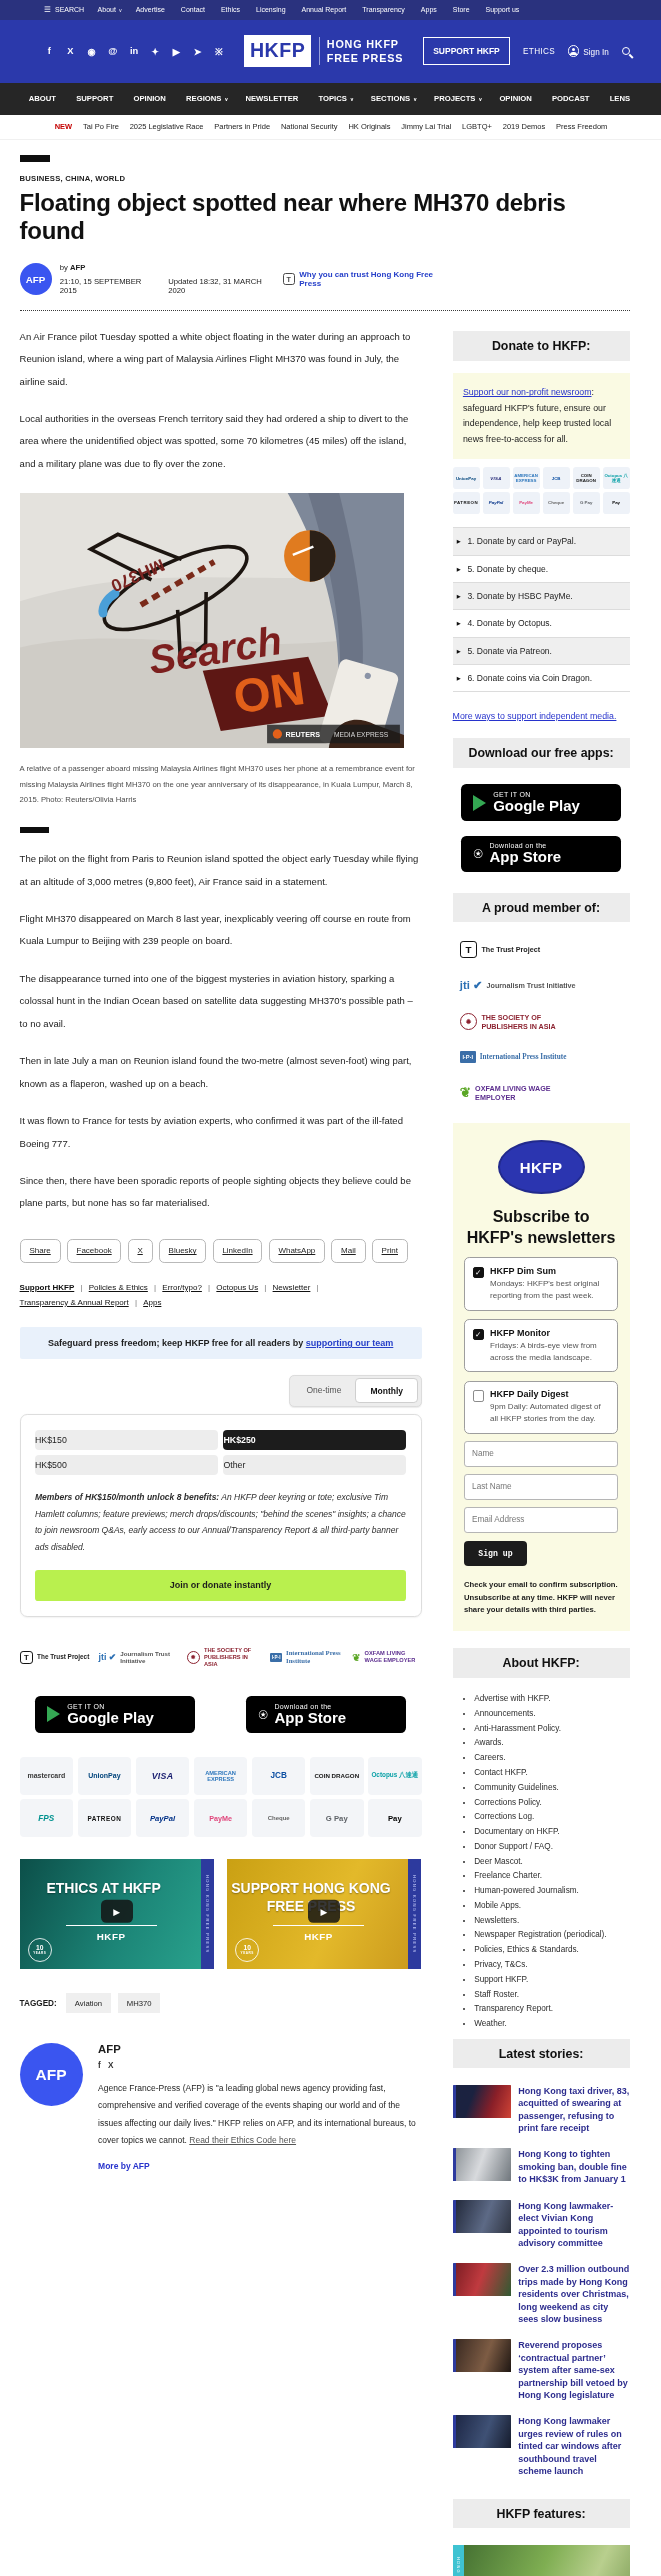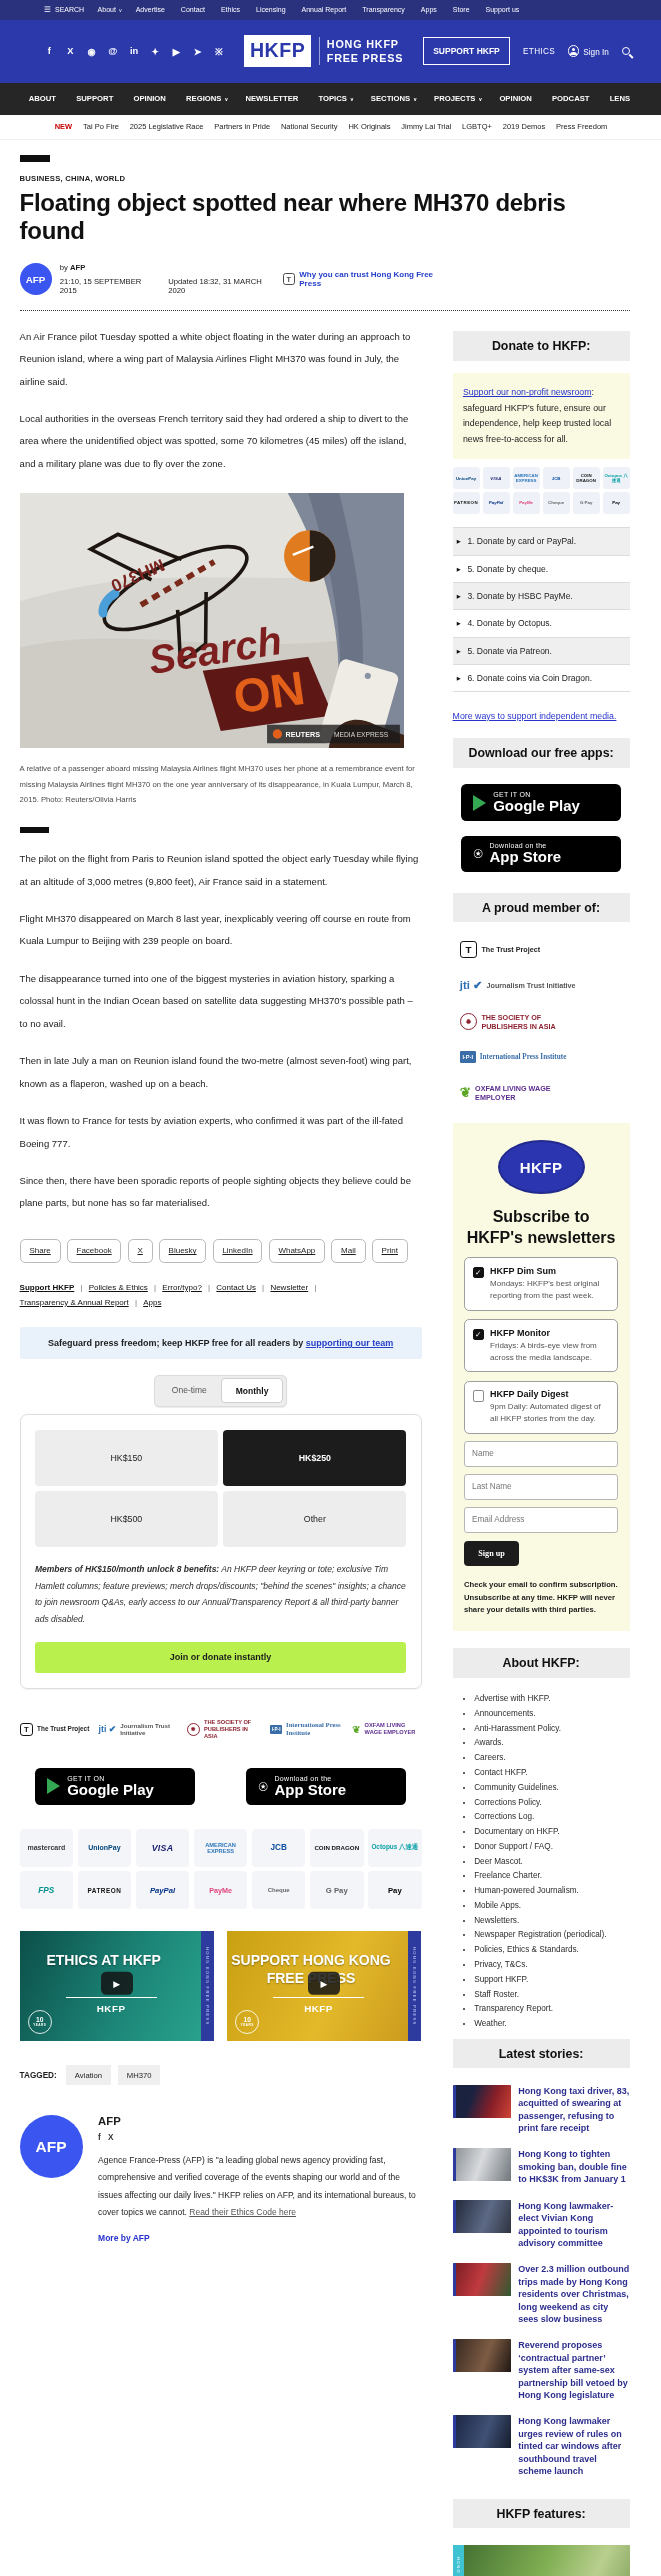--- a/index.html
+++ b/index.html
@@ -71,28 +71,28 @@
 
   .ftr-links{display:flex;gap:6.2px;margin-top:19.6px;font-size:8px;flex-wrap:wrap;align-items:center;color:#111}
   .flink{text-decoration:underline;cursor:pointer}
   .flink.strong{font-weight:800}
   .ftr-links .sep{color:#777}
   .ftr-links .sep:last-child{display:none}
 
   .banner{background:#e9f1fb;border-radius:2.1px;text-align:center;font-weight:700;font-size:9px;padding:10.8px 5.2px;margin-top:20.6px}
   .banner .blink{color:#2740c9;text-decoration:underline;cursor:pointer}
 
-  .toggle-wrap{display:flex;justify-content:center;margin-top:15.5px}
+  .toggle-wrap{display:flex;justify-content:flex-end;margin-top:15.5px}
   .toggle{background:#ededed;border:0.5px solid #dcdcdc;border-radius:5.2px;padding:2.6px;display:flex;box-shadow:0 0.5px 1px rgba(0,0,0,.08)}
   .toggle .opt{padding:6.7px 14px;font-size:8.5px;color:#555;border-radius:4.1px;cursor:pointer}
   .toggle .opt.sel{background:#fff;color:#111;font-weight:700;border:0.5px solid #cfcfcf}
 
   .donbox{border:0.5px solid #ddd;border-radius:7.2px;padding:14.4px;margin-top:7.2px;box-shadow:0 0.5px 1.5px rgba(0,0,0,.05)}
   .amounts{display:grid;grid-template-columns:1fr 1fr;gap:5.7px}
-  .amt{background:#ededed;border-radius:4.1px;text-align:center;padding:23px 0;font-size:8.8px;cursor:pointer}
+  .amt{background:#ededed;border-radius:4.1px;text-align:left;padding:5px 0;font-size:8.8px;cursor:pointer}
   .amt.sel{background:#1c1c1c;color:#fff;font-weight:700}
   .benefits{font-style:italic;font-size:8.5px;line-height:1.95;color:#2e2e2e;margin:14px 0}
   .benefits .bb{font-weight:700}
   .cta{background:#b9f04e;border-radius:3.1px;text-align:center;padding:10.8px;font-weight:700;font-size:9px;cursor:pointer}
 
   .logorow{display:flex;justify-content:space-between;align-items:center;gap:4.1px;margin-top:30px}
   .mem{display:flex;align-items:center;gap:4.1px;cursor:pointer}
   .mico{font-weight:800;flex:none}
   .mtxt{font-size:5.7px;font-weight:700;line-height:1.25;max-width:57px}
   .mico.tp{border:1.3px solid #111;border-radius:3.1px;width:13.4px;height:13.4px;display:flex;align-items:center;justify-content:center;color:#111;font-size:7.7px}
@@ -167,21 +167,21 @@
   .nlbox{background:#fafae3;padding:14.4px 11.3px;margin-top:15.5px;text-align:center}
   .nl-logo{width:87px;height:54px;border-radius:50%;background:#2b35b0;color:#fff;display:flex;align-items:center;justify-content:center;font-weight:800;font-size:15px;letter-spacing:0.5px;margin:3.1px auto 0;border:2.6px solid #222a8d}
   .nl-h{font-size:16px;font-weight:800;line-height:1.3;margin:13.4px 0 5.2px;color:#111}
   .nlcard{background:#fff;border:0.8px solid #9e9e9e;border-radius:5.2px;padding:7.7px;display:flex;gap:6.2px;text-align:left;margin-top:8.2px;cursor:pointer}
   .cbx{width:11.3px;height:11.3px;border:1px solid #8a8a8a;border-radius:2.1px;background:#fff;color:#fff;font-size:7.7px;line-height:10.3px;text-align:center;flex:none;margin-top:1px}
   .cbx.checked{background:#111;border-color:#111}
   .nlname{font-weight:800;font-size:9px;color:#111}
   .nldesc{font-size:8px;color:#555;line-height:1.5;margin-top:2.1px}
   .nlin{width:100%;border:0.5px solid #b5b5b5;border-radius:3.1px;padding:7.7px 7.2px;font-size:8.2px;margin-top:6.7px;background:#fff;font-family:"Liberation Sans",sans-serif;color:#333}
   .nlin::placeholder{color:#777}
-  .signup{background:#1c1c1c;color:#fff;border:none;border-radius:4.1px;padding:7.7px 14.4px;font-weight:700;font-size:8.2px;margin-top:8.2px;float:left;cursor:pointer;font-family:Liberation Serif, serif}
+  .signup{background:#1c1c1c;color:#fff;border:none;border-radius:4.1px;padding:7.7px 14.4px;font-weight:700;font-size:8.2px;margin-top:8.2px;float:left;cursor:pointer;font-family:Liberation Mono, monospace}
   .nl-disc{clear:both;text-align:left;font-size:7.7px;font-weight:700;line-height:1.62;padding-top:13.4px;color:#1c1c1c}
 
   .aboutlist{margin:14.4px 0 7.2px;padding-left:21.6px;font-size:8.2px;line-height:1.8;color:#2c2c2c}
   .aboutlist li{cursor:pointer}
 
   .latest{display:flex;flex-direction:column;gap:14px;margin:16.5px 0 21.6px}
   .litem{display:flex;gap:7.7px;cursor:pointer}
   .lthumb{width:58px;height:33px;flex:none;border-left:3.6px solid #2d3a9e;border-radius:0.5px}
   .ltitle{color:#2d2d8e;font-weight:700;font-size:9px;line-height:1.38}
   .t1{background:linear-gradient(110deg,#1b2240 30%,#8a1f28 65%,#d04436)}
@@ -457,21 +457,21 @@
 
         <span class="flink strong">Support HKFP</span>
         <span class="sep">|</span>
 
         <span class="flink">Policies &amp; Ethics</span>
         <span class="sep">|</span>
 
         <span class="flink">Error/typo?</span>
         <span class="sep">|</span>
 
-        <span class="flink">Contact Us</span>
+        <span class="flink">Octopus Us</span>
         <span class="sep">|</span>
 
         <span class="flink">Newsletter</span>
         <span class="sep">|</span>
 
         <span class="flink">Transparency &amp; Annual Report</span>
         <span class="sep">|</span>
 
         <span class="flink">Apps</span>
       </div>

